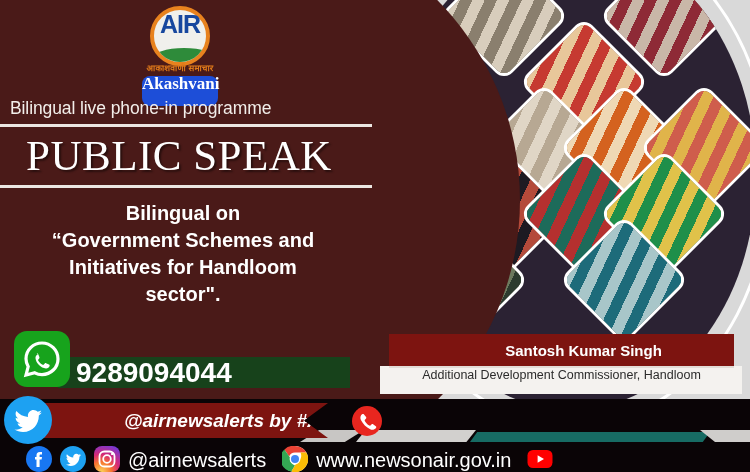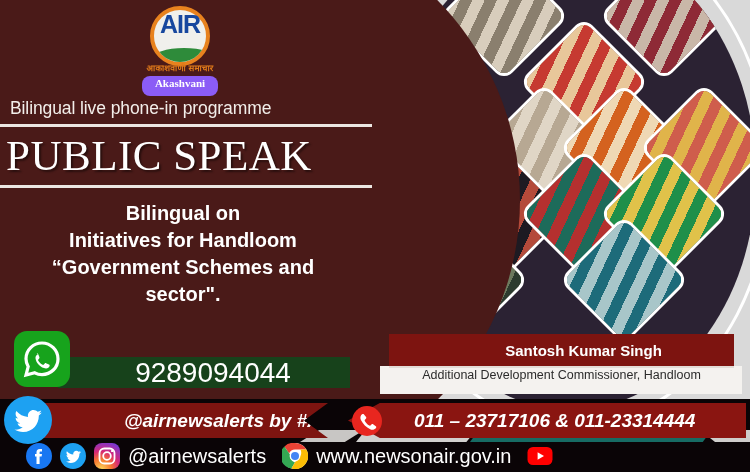--- a/index.html
+++ b/index.html
@@ -75,45 +75,45 @@
     position:absolute;left:0;top:6px;width:100%;
     text-align:center;font-family:Liberation Sans, sans-serif;
     font-weight:bold;font-size:25px;color:#17479e;letter-spacing:-1px;
     z-index:3;
   }
   .logo-hindi{
     position:absolute;left:0;top:58px;width:96px;text-align:center;
     font-size:8.5px;color:#e07a1a;font-weight:bold;letter-spacing:.2px;
   }
   .logo-name{
-    position:absolute;left:10px;top:72px;width:76px;height:20px;
-    background:#8b5cf6;border-radius:8px;
+    position:absolute;left:10px;top:72px;width:76px;height:30px;
+    background:#1d4ed8;border-radius:8px;
     font-family:"Liberation Serif",serif;
-    font-size:11px;color:#ffffff;text-align:center;line-height:15px;
+    font-size:17px;color:#ffffff;text-align:center;line-height:15px;
     font-weight:bold;
   }
 
   
   .tagline{
     position:absolute;left:10px;top:98px;width:340px;
     font-size:17.5px;color:#f2eeea;letter-spacing:-0.1px;
     white-space:nowrap;
   }
 
   
   .ps-band{
     position:absolute;left:0;top:124px;width:372px;height:64px;
     background:#4a1a18;
     border-top:3px solid #ece7e2;
     border-bottom:3px solid #ece7e2;
   }
   .ps-text{
     font-family:"Liberation Serif", serif;
     font-size:43px;color:#ffffff;line-height:58px;
-    padding-left:6px;letter-spacing:0.5px;
+    padding-left:26px;letter-spacing:0.5px;
     text-shadow:2px 2px 2px rgba(0,0,0,.45);
     white-space:nowrap;
   }
 
   
   .disc{
     position:absolute;left:18px;top:200px;width:330px;
     text-align:center;color:#ffffff;
     font-size:20px;font-weight:bold;line-height:27px;
   }
@@ -133,23 +133,23 @@
   .wa-white span{
     display:block;text-align:center;line-height:24px;
     font-family:"Liberation Serif",serif;font-weight:bold;
     font-size:15px;color:#1d1d1d;padding-left:18px;
   }
   .wa-green{
     position:absolute;left:44px;top:26px;width:292px;height:31px;
     background:#17421b;
   }
   .wa-green span{
-    display:block;text-align:center;line-height:31px;
+    display:block;text-align:left;line-height:31px;
     font-size:28px;color:#ffffff;padding-left:18px;
-    font-weight:400;
+    font-weight:700;
   }
 
   
   .sp-band{
     position:absolute;left:389px;top:334px;width:345px;height:34px;
     background:#7d1410;
     border-bottom:2px solid #e2dcd7;
   }
   .sp-band span{
     display:block;text-align:center;line-height:34px;
@@ -206,21 +206,21 @@
     border-radius:50%;background:#1da1f2;z-index:6;
   }
   .ph-circle{
     position:absolute;left:352px;top:406px;width:30px;height:30px;
     border-radius:50%;background:#e8261f;z-index:6;
   }
 
   
   .social{
     position:absolute;left:0;top:440px;width:750px;height:32px;
-    display:flex;align-items:center;
+    display:flex;align-items:flex-end;
     z-index:5;
   }
   .social .ic{width:26px;height:26px;flex:0 0 auto;margin-right:8px;}
   .social .txt{
     font-size:20px;color:#ffffff;margin-right:16px;white-space:nowrap;
   }
   .sp-l{width:26px;flex:0 0 auto;}
 
   svg{display:block;}
 </style>
@@ -290,22 +290,22 @@
   </div>
 
   <div class="tagline">Bilingual live phone-in programme</div>
 
   <div class="ps-band">
     <div class="ps-text">PUBLIC SPEAK</div>
   </div>
 
   <div class="disc">
     <div>Bilingual on</div>
+    <div>“Government Schemes and</div>
     <div>Initiatives for Handloom</div>
-    <div>“Government Schemes and</div>
     <div>sector".</div>
   </div>
 
   <div class="wa-box">
     <div class="wa-green">
       <span>9289094044</span>
     </div>
     <div class="wa-icon">
       <svg width="56" height="56" viewBox="0 0 56 56">
         <path d="M28 12c-8.8 0-16 7-16 15.7 0 2.8.8 5.5 2.2 7.9L12 44l8.8-2.2c2.2 1.2 4.7 1.8 7.2 1.8 8.8 0 16-7 16-15.7S36.8 12 28 12z" fill="none" stroke="#ffffff" stroke-width="3.2"></path>
@@ -322,23 +322,20 @@
 
   <div class="blackbar"></div>
 
   <div class="fold a"></div>
   <div class="fold teal"></div>
   <div class="fold b"></div>
   <div class="fold c"></div>
 
   <div class="ribbon-l">
     <span>@airnewsalerts by #AskAIR</span>
-  </div>
-  <div class="ribbon-r">
-    <span>011 – 23717106 &amp; 011-23314444</span>
   </div>
 
   <div class="tw-circle">
     <svg width="48" height="48" viewBox="0 0 48 48">
       <path d="M38 16.6c-1 .5-2.1.8-3.3 1 1.2-.7 2.1-1.8 2.5-3.2-1.1.7-2.3 1.1-3.6 1.4-1-1.1-2.5-1.8-4.1-1.8-3.1 0-5.6 2.5-5.6 5.6 0 .4 0 .9.1 1.3-4.7-.2-8.8-2.5-11.6-5.9-.5.8-.8 1.8-.8 2.8 0 1.9 1 3.6 2.5 4.6-.9 0-1.8-.3-2.5-.7v.1c0 2.7 1.9 5 4.5 5.5-.5.1-1 .2-1.5.2-.4 0-.7 0-1.1-.1.7 2.2 2.8 3.8 5.2 3.9-1.9 1.5-4.3 2.4-6.9 2.4-.5 0-.9 0-1.3-.1 2.5 1.6 5.4 2.5 8.5 2.5 10.2 0 15.8-8.5 15.8-15.8v-.7c1.1-.8 2-1.8 2.8-2.9z" fill="#ffffff"></path>
     </svg>
   </div>
 
   <div class="ph-circle">
     <svg width="30" height="30" viewBox="0 0 30 30">

